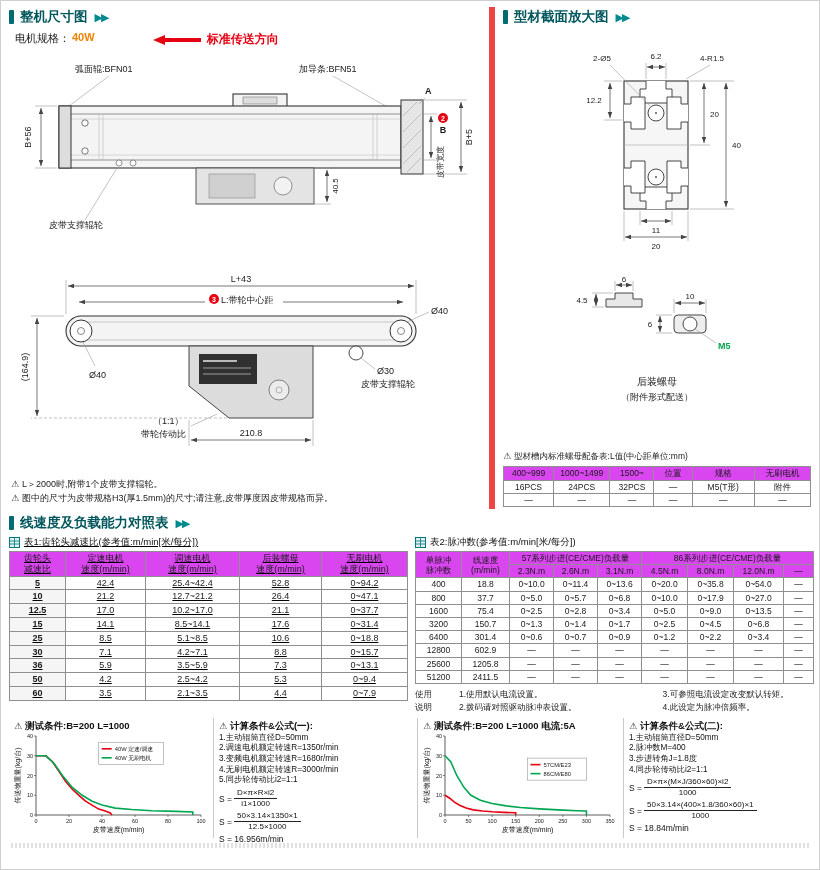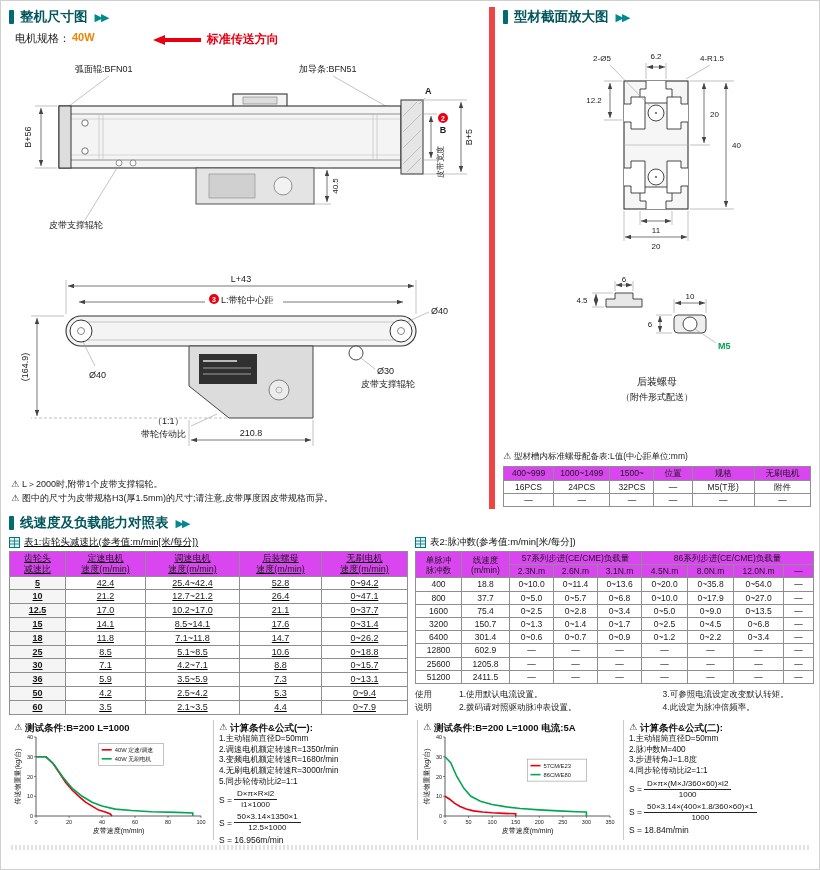--- a/index.html
+++ b/index.html
@@ -416,27 +416,20 @@
               </tr>
 
               <tr>
                 <td class="c0">15</td>
                 <td>14.1</td>
                 <td>8.5~14.1</td>
                 <td>17.6</td>
                 <td>0~31.4</td>
               </tr>
 
-              <tr>
-                <td class="c0">18</td>
-                <td>11.8</td>
-                <td>7.1~11.8</td>
-                <td>14.7</td>
-                <td>0~26.2</td>
-              </tr>
 
               <tr>
                 <td class="c0">25</td>
                 <td>8.5</td>
                 <td>5.1~8.5</td>
                 <td>10.6</td>
                 <td>0~18.8</td>
               </tr>
 
               <tr>

